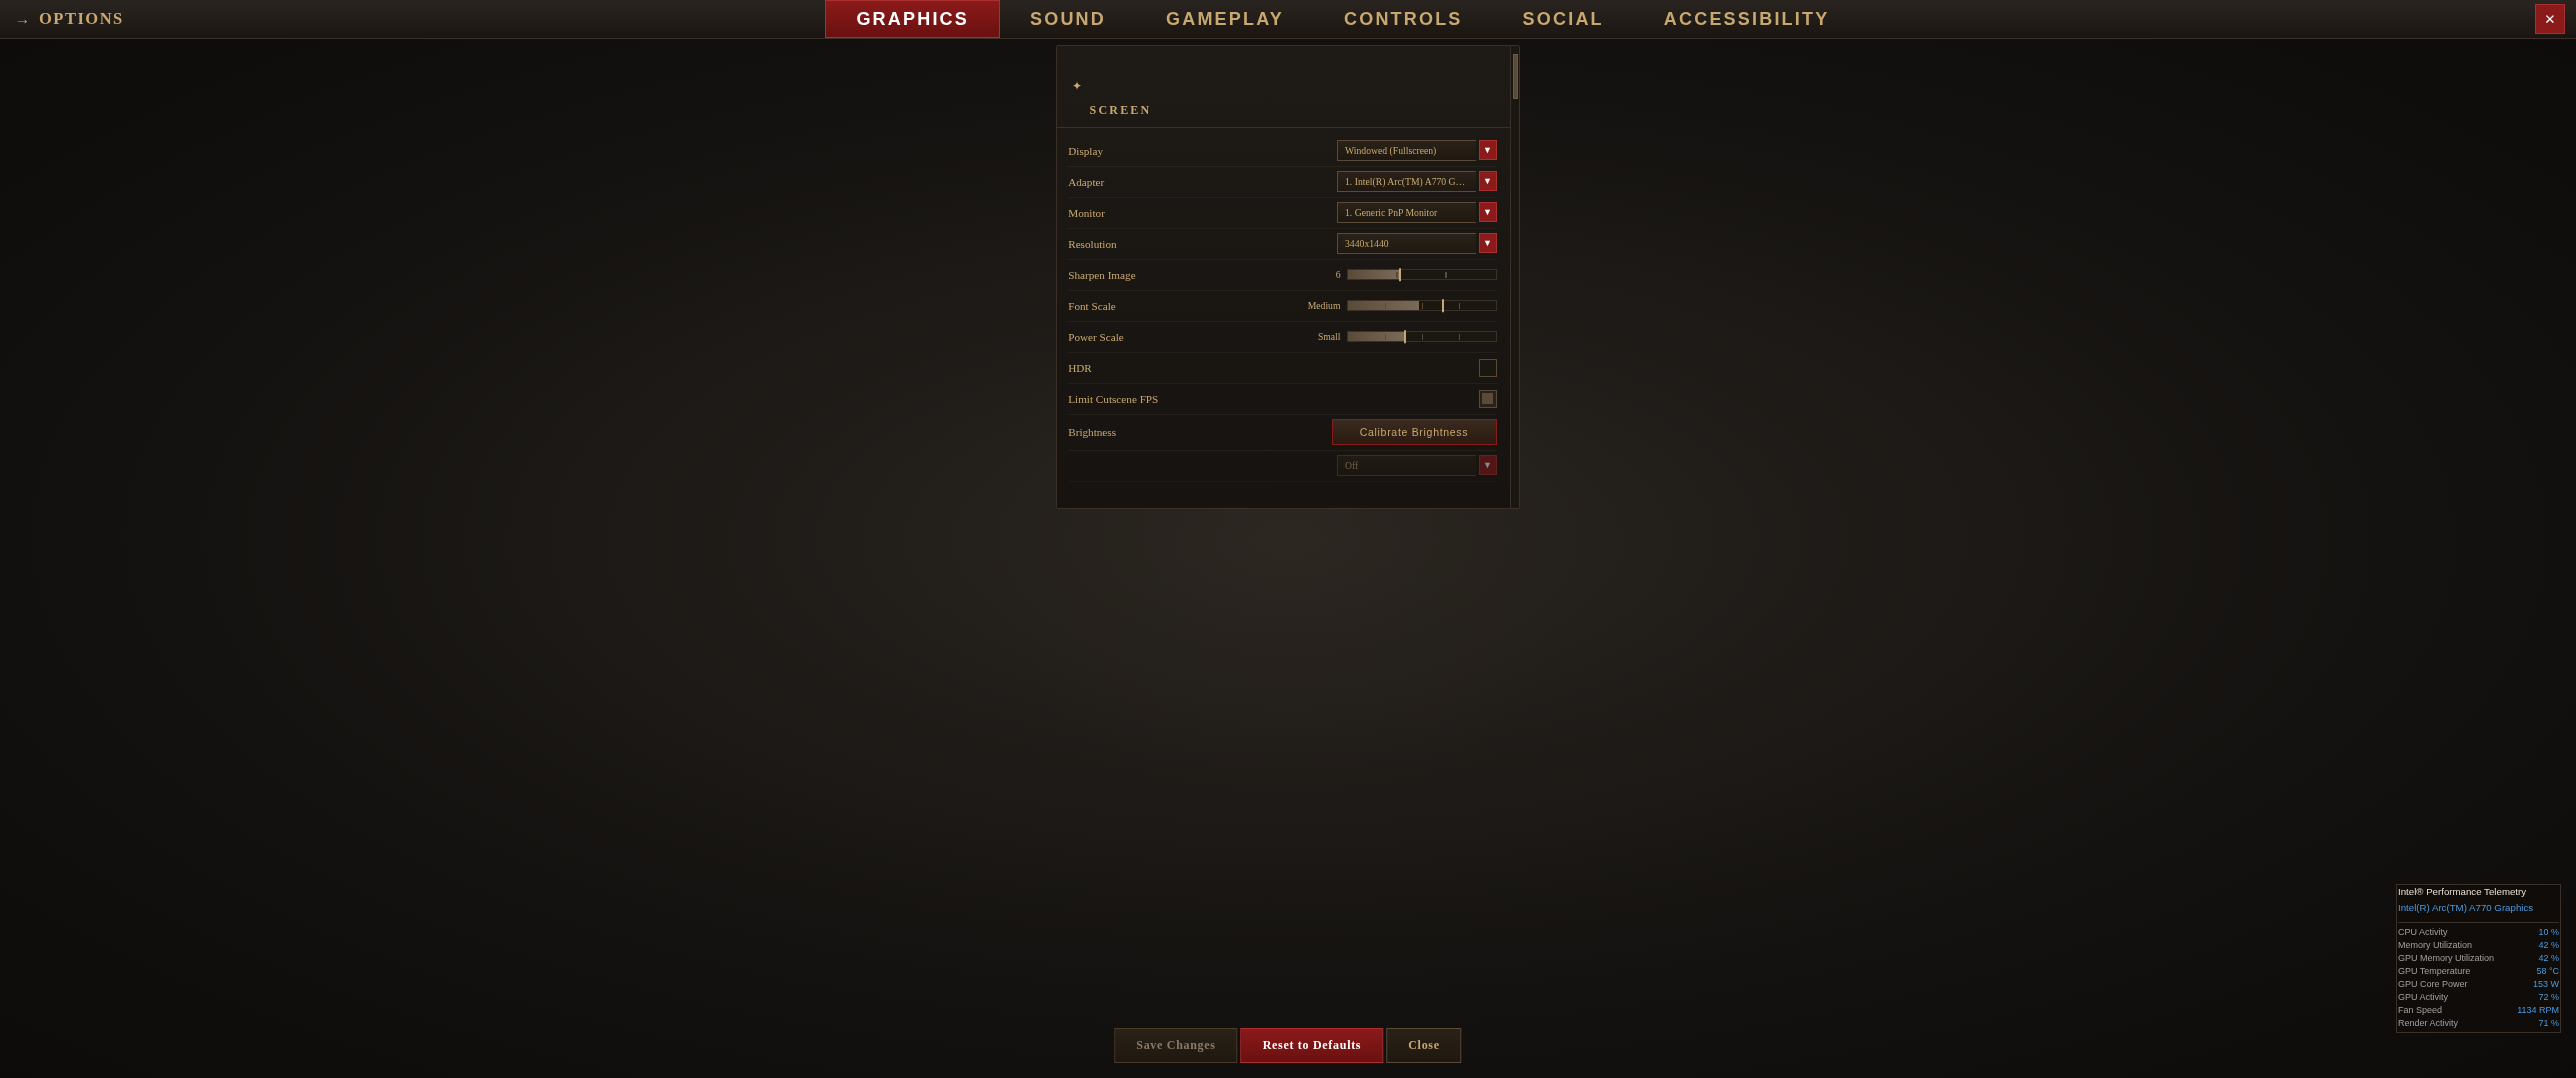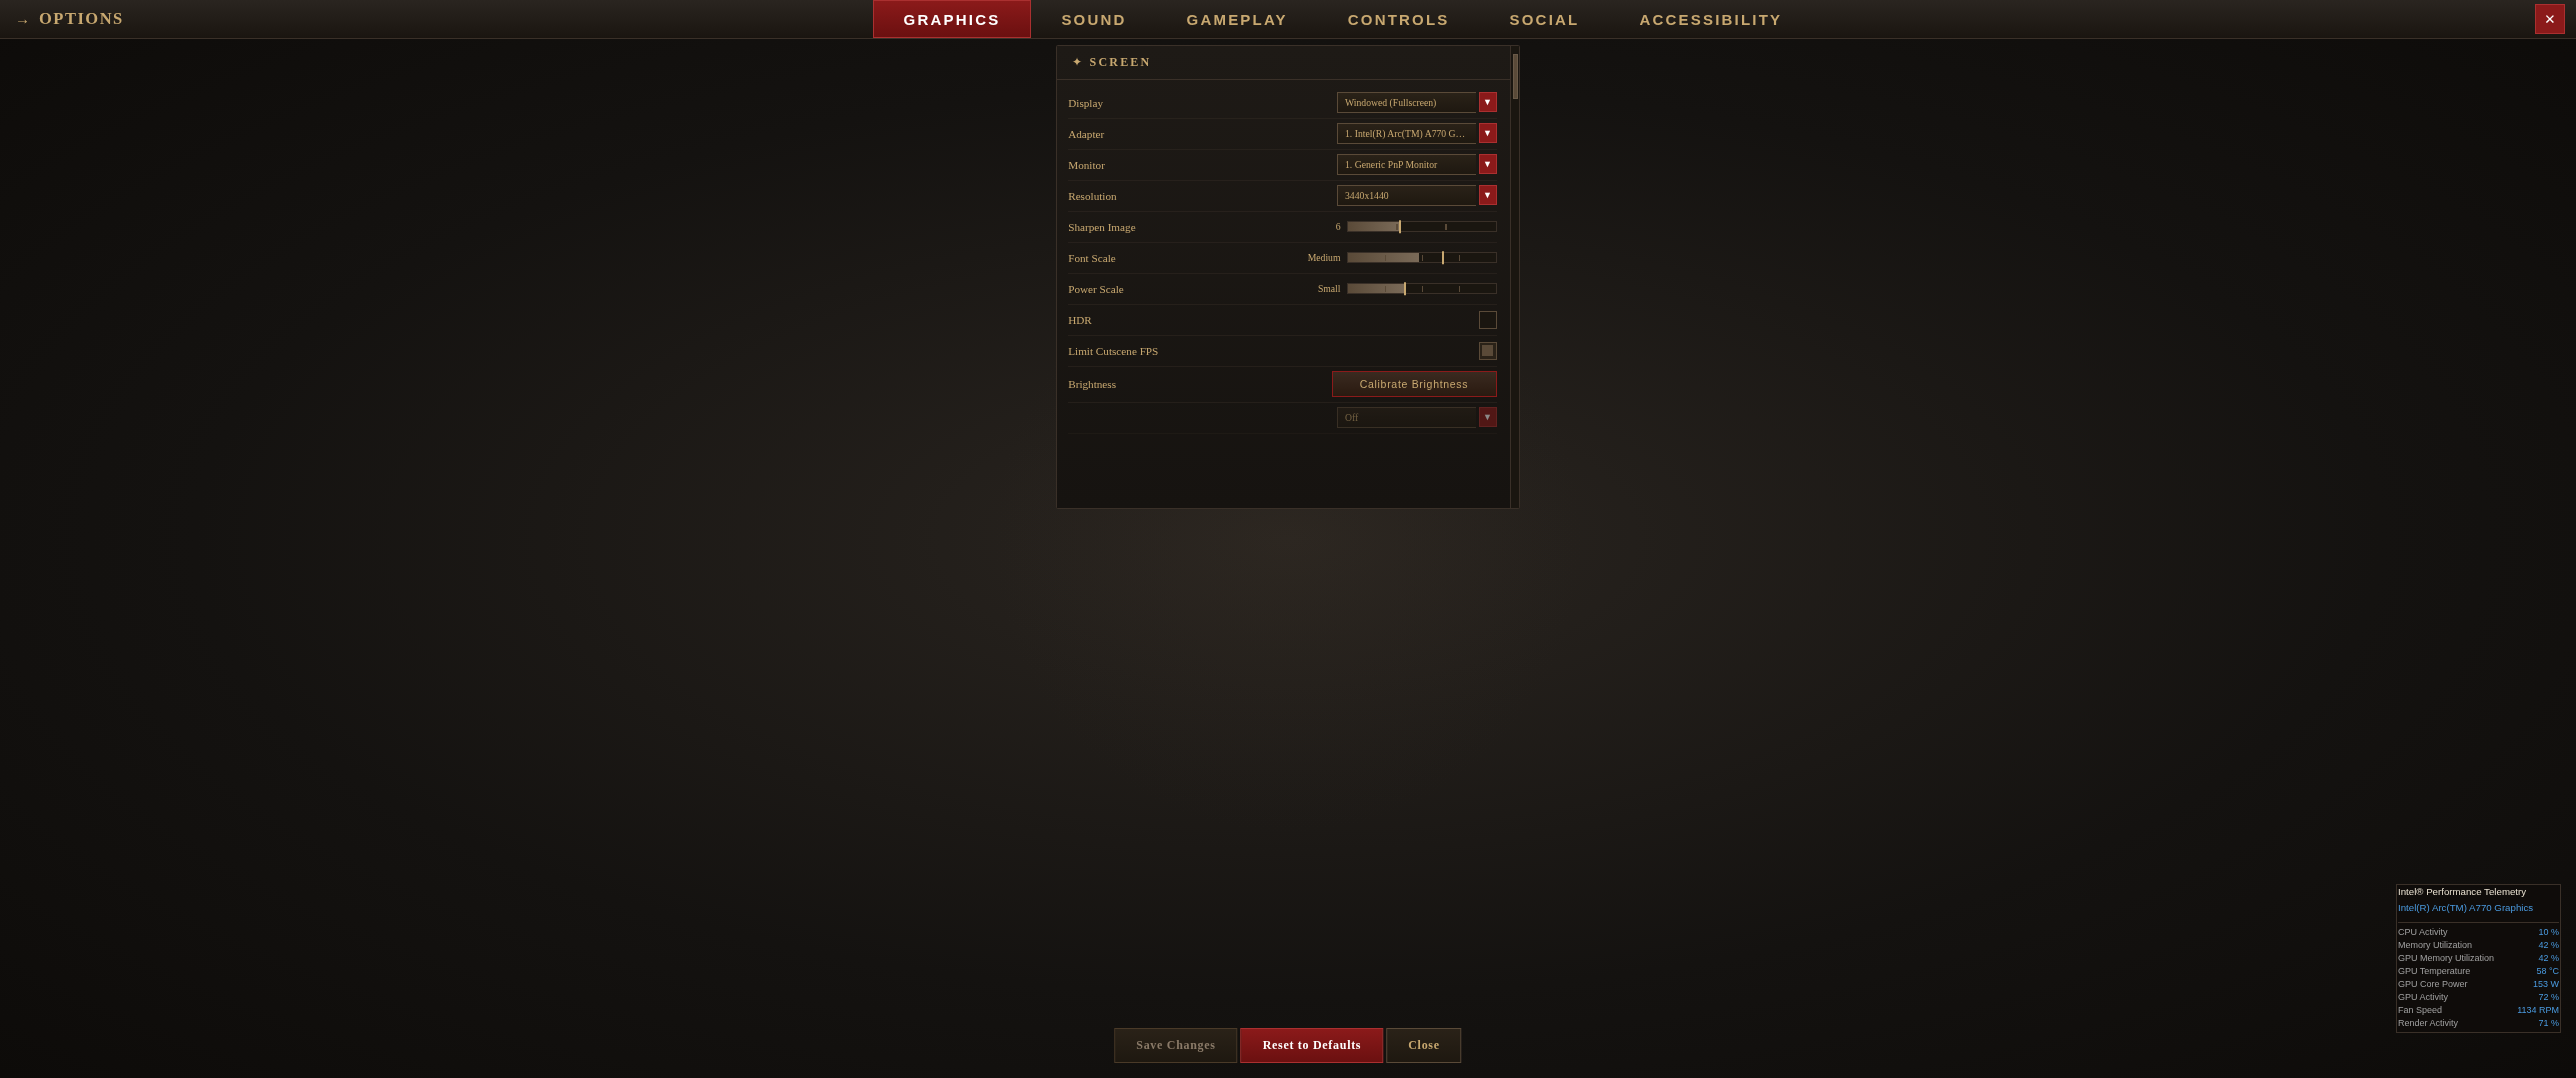--- a/index.html
+++ b/index.html
@@ -72,21 +72,21 @@
       gap: 0;
       height: 100%;
     }
 
     .nav-tab {
       padding: 0 30px;
       height: 100%;
       display: flex;
       align-items: center;
       color: #c8a870;
-      font-size: 15px;
+      font-size: 18px;
       font-weight: bold;
       letter-spacing: 2.2px;
       text-transform: uppercase;
       cursor: pointer;
       border: none;
       background: transparent;
       position: relative;
     }
 
     .nav-tab.active {
@@ -136,20 +136,21 @@
       color: #c8a870;
       font-size: 12px;
     }
 
     .panel-header-title {
       color: #c8a870;
       font-size: 12px;
       font-weight: bold;
       letter-spacing: 2.2px;
       text-transform: uppercase;
+      margin-top: 48px;
     }
 
     .panel-scrollbar {
       position: absolute;
       right: 0;
       top: 0;
       bottom: 0;
       width: 9px;
       background: #1a1610;
       border-left: 0.7px solid #3a3028;

